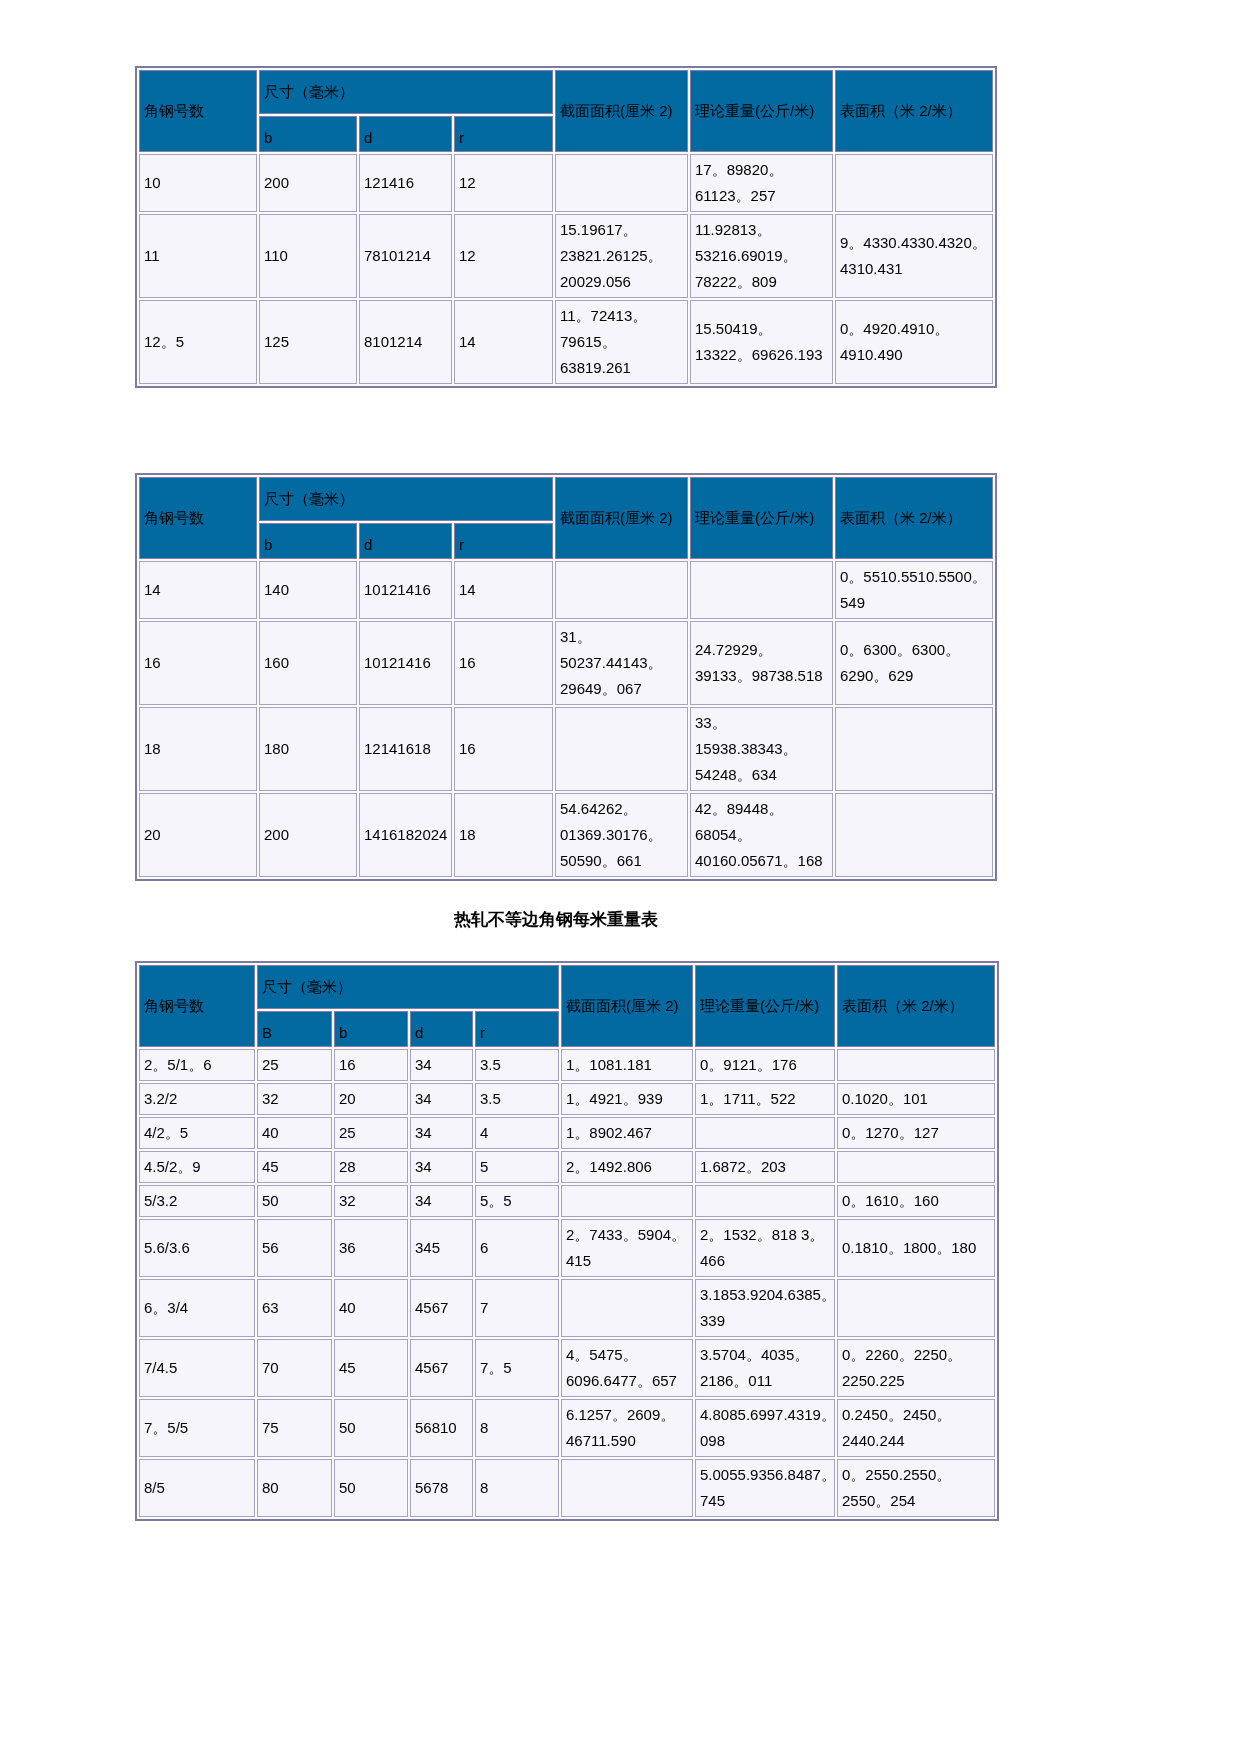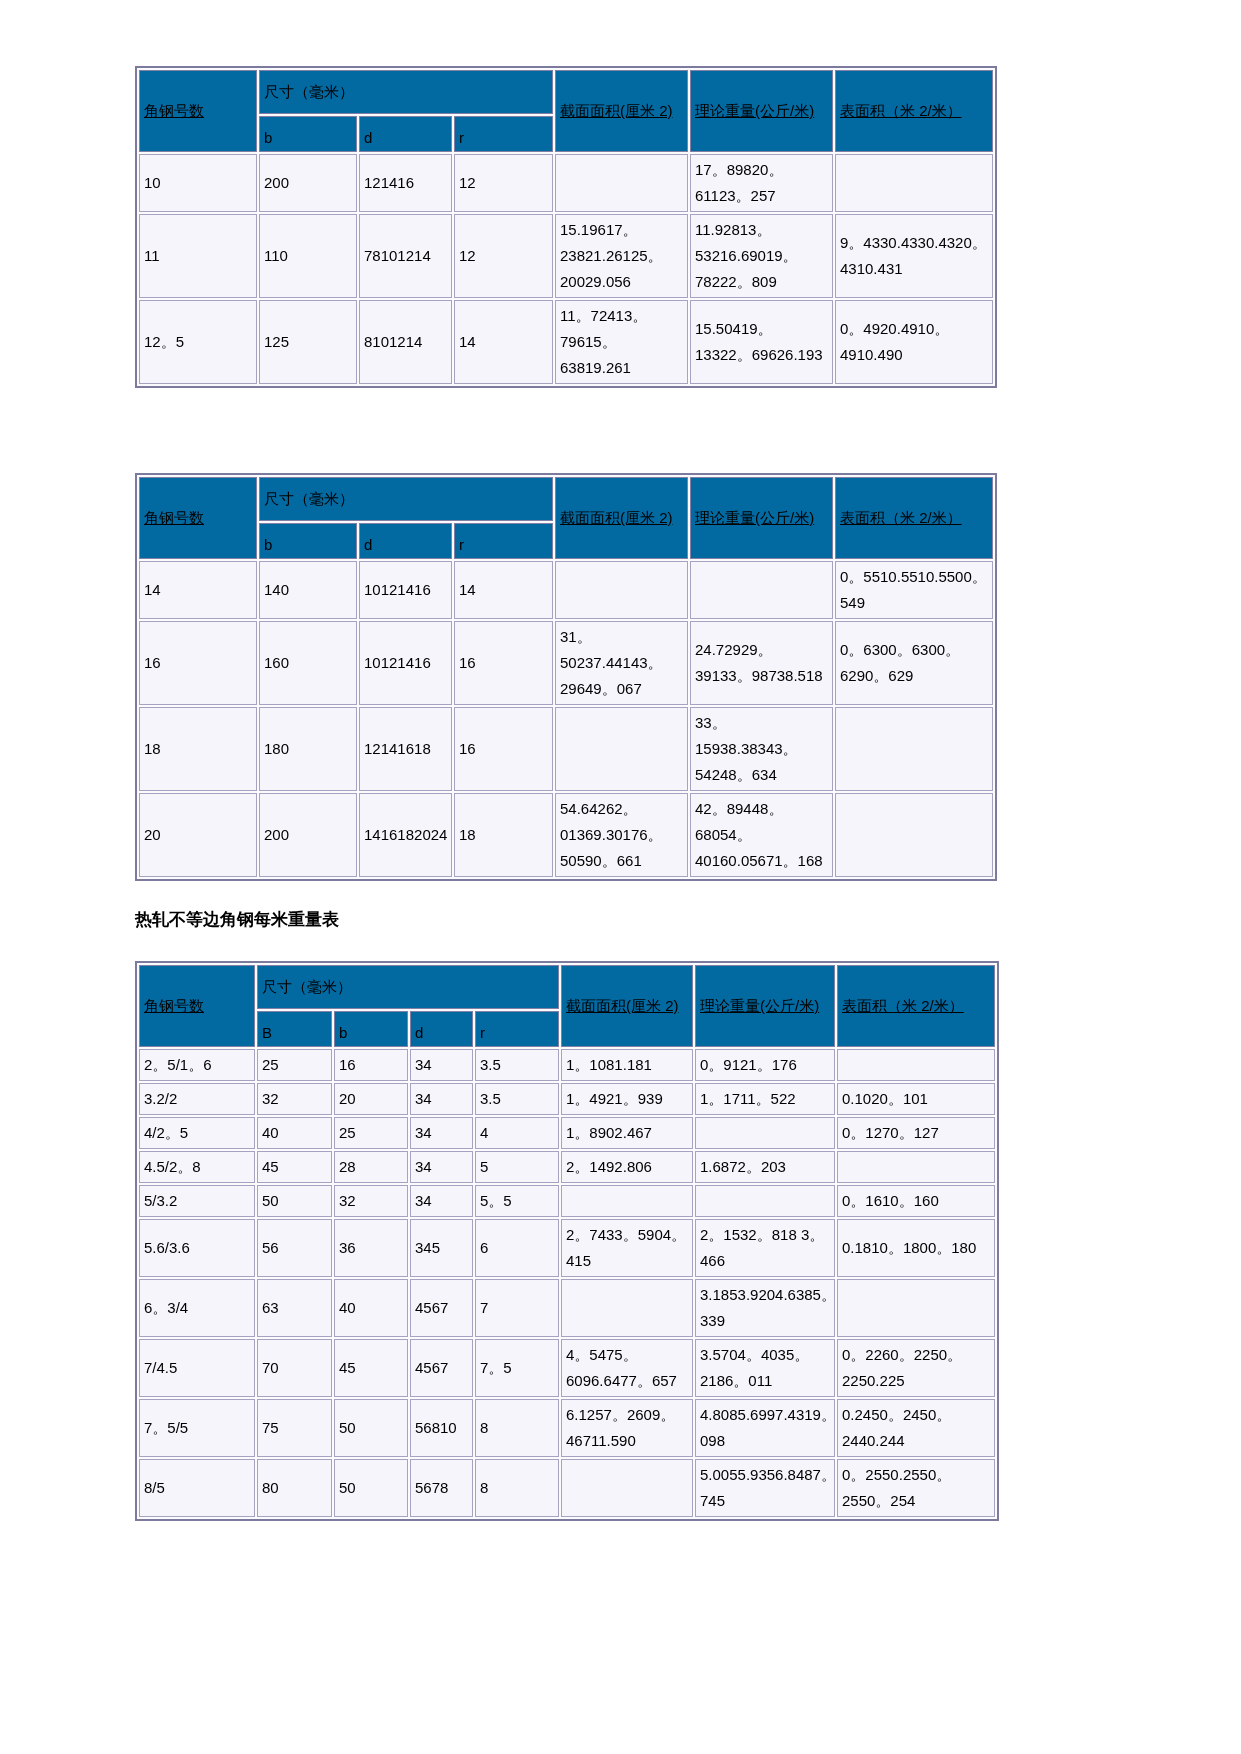--- a/index.html
+++ b/index.html
@@ -38,25 +38,26 @@
     border: 1px solid #a5a3c0;
     padding: 2px 4px;
     line-height: 26px;
     vertical-align: middle;
     text-align: left;
     overflow: hidden;
     word-break: normal;
   }
   tr.hrow1 th { height: 38px; vertical-align: middle; }
   tr.hrow2 th { height: 30px; vertical-align: bottom; }
-  th.span2 { vertical-align: middle; text-decoration: underline; }
+  th.span2 { vertical-align: middle; }
   .t2 { margin-top: 85px; }
   .t3 { margin-top: 0; }
   .section-title {
     margin: 28px 0 30px 0;
+    text-align: center;
     font-weight: bold;
     font-size: 17px;
     line-height: 22px;
   }
   
   .te col.c-no { width: 118px; }
   .te col.c-b  { width: 98px; }
   .te col.c-d  { width: 93px; }
   .te col.c-r  { width: 99px; }
   .te col.c-area { width: 133px; }
@@ -249,21 +250,21 @@
           <td>4/2。5</td>
           <td>40</td>
           <td>25</td>
           <td>34</td>
           <td>4</td>
           <td>1。8902.467</td>
           <td></td>
           <td>0。1270。127</td>
         </tr>
         <tr>
-          <td>4.5/2。8</td>
+          <td>4.5/2。9</td>
           <td>45</td>
           <td>28</td>
           <td>34</td>
           <td>5</td>
           <td>2。1492.806</td>
           <td>1.6872。203</td>
           <td></td>
         </tr>
         <tr>
           <td>5/3.2</td>

